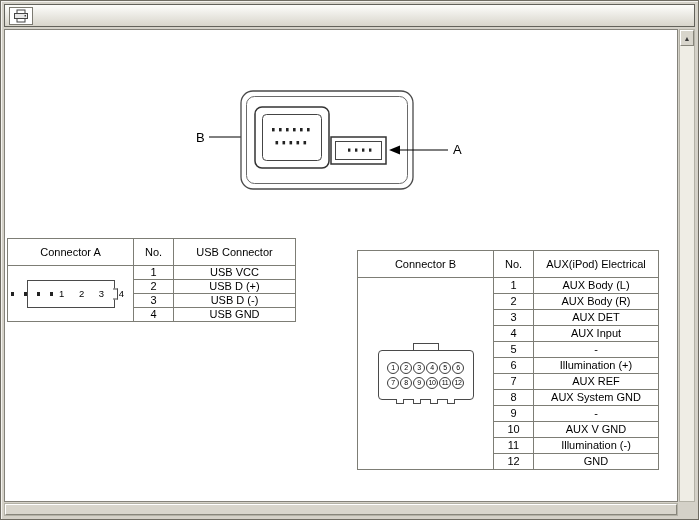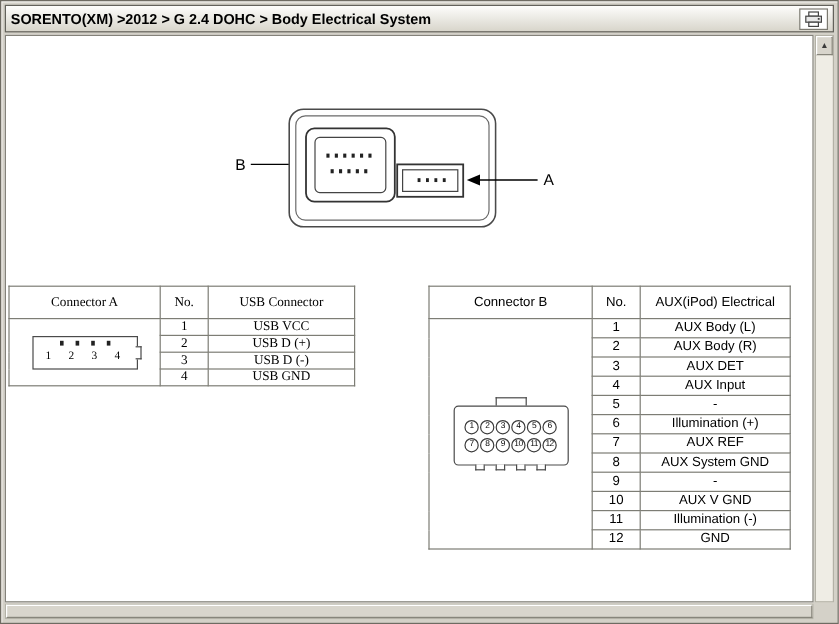--- a/index.html
+++ b/index.html
@@ -47,29 +47,29 @@
     border-color:#ffffff #87857b #87857b #ffffff;
   }
   .corner{position:absolute;right:0;bottom:0;width:16px;height:13px;background:#d4d1c8;}
   
   .diagram{position:absolute;left:183px;top:58px;}
   .diagram text{font-family:"Liberation Sans",sans-serif;font-size:13px;fill:#000;}
   
   table{border-collapse:collapse;font-size:11px;table-layout:fixed;}
   th,td{border:1px solid #7d7d75;font-weight:normal;text-align:center;padding:0 2px;overflow:hidden;white-space:nowrap;}
   tr.hdr th{height:27px;}
-  .tableA{position:absolute;left:2px;top:208px;width:288px;font-family:Liberation Serif, serif;}
+  .tableA{position:absolute;left:2px;top:208px;width:288px;}
   .tableA td{height:14px;line-height:13px;}
-  .tableB{position:absolute;left:352px;top:208px;width:301px;}
+  .tableB{position:absolute;left:352px;top:220px;width:301px;}
   .tableB td{height:16px;line-height:15px;}
   
   .connA{
     position:relative;width:88px;height:28px;margin:0 auto;
     border:1px solid #4a4a4a;background:#fff;
-    display:flex;flex-direction:column;align-items:center;justify-content:center;gap:3px;
+    display:flex;align-items:center;justify-content:center;gap:3px;
   }
   .connA:after{
     content:'';position:absolute;right:-4px;top:50%;transform:translateY(-50%);
     width:4px;height:9px;border:1px solid #4a4a4a;border-left:none;background:#fff;
   }
   .connA-pins{display:flex;gap:10px;}
   .pdot{width:3px;height:4px;background:#222;}
   .connA-nums{font-size:9.5px;letter-spacing:6px;text-indent:3px;}
   
   .connB{width:100px;margin:0 auto;position:relative;}
@@ -89,21 +89,20 @@
   }
   .connB-feet{display:flex;justify-content:center;gap:9px;margin-top:-1px;}
   .connB-feet span{width:8px;height:5px;border:1px solid #4a4a4a;border-top:none;background:#fff;}
 </style>
 </head>
 <body>
 
 <div class="window">
 
   <div class="titlebar">
-    <span class="title">SORENTO(XM) &gt;2012 &gt; G 2.4 DOHC &gt; Body Electrical System</span>
     <button class="print-btn">
       <svg width="16" height="14" viewBox="0 0 16 14">
         <rect x="4" y="1" width="8" height="3.5" fill="#fff" stroke="#444" stroke-width="1"></rect>
         <rect x="1.5" y="4.5" width="13" height="5" fill="#e8e8e8" stroke="#444" stroke-width="1"></rect>
         <rect x="4" y="9.5" width="8" height="3.5" fill="#fff" stroke="#444" stroke-width="1"></rect>
         <rect x="11.5" y="6" width="1.5" height="1.5" fill="#444"></rect>
       </svg>
     </button>
   </div>
 

